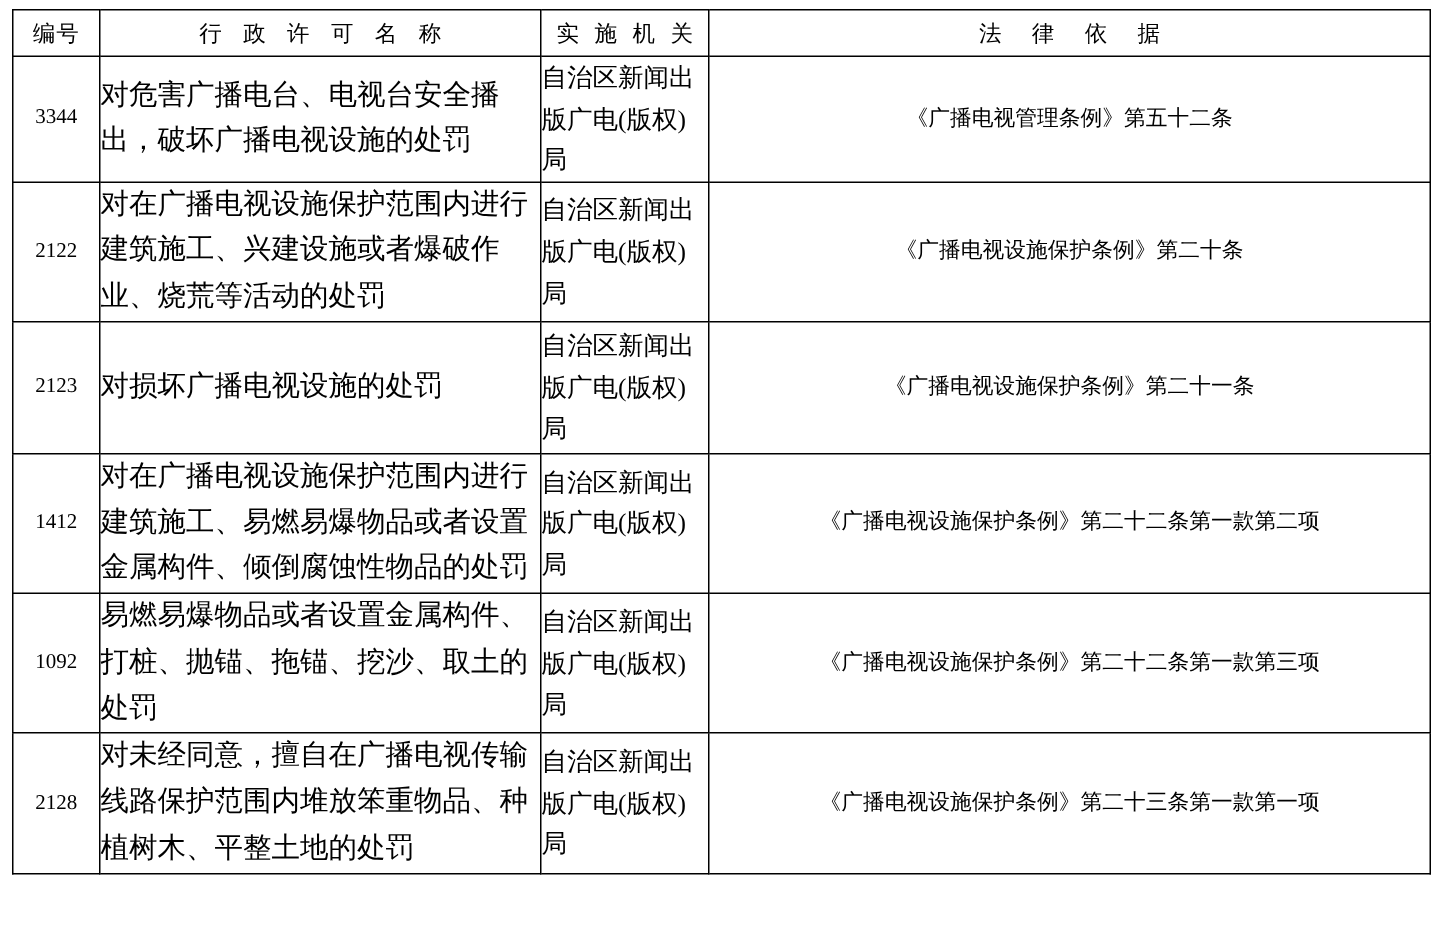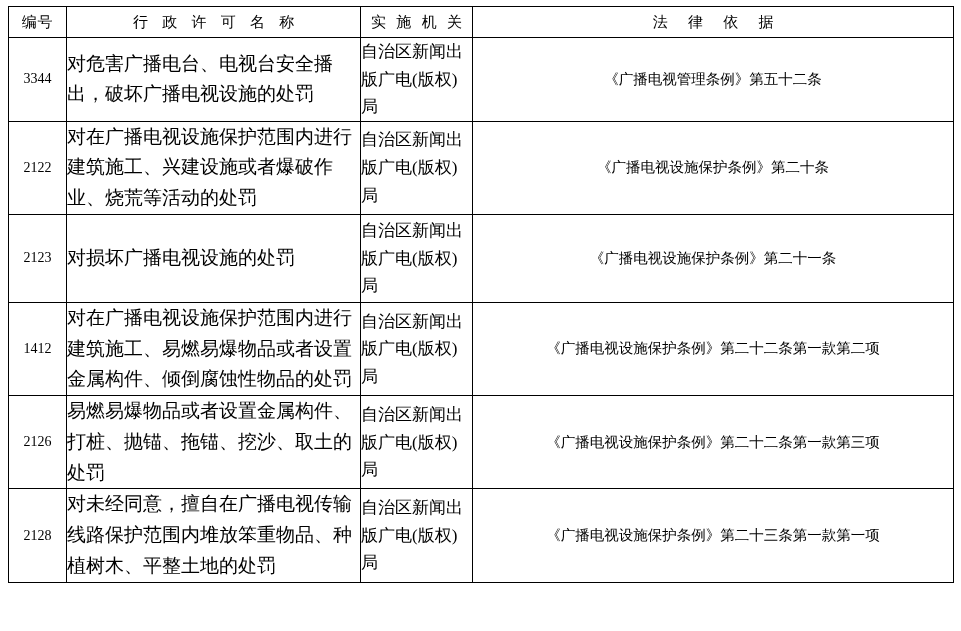--- a/index.html
+++ b/index.html
@@ -127,21 +127,21 @@
         <td class="cell-org">自治区新闻出版广电(版权)局</td>
         <td class="cell-law">《广播电视设施保护条例》第二十一条</td>
       </tr>
       <tr class="row-h-80">
         <td class="cell-id">1412</td>
         <td class="cell-name">对在广播电视设施保护范围内进行建筑施工、易燃易爆物品或者设置金属构件、倾倒腐蚀性物品的处罚</td>
         <td class="cell-org">自治区新闻出版广电(版权)局</td>
         <td class="cell-law">《广播电视设施保护条例》第二十二条第一款第二项</td>
       </tr>
       <tr class="row-h-72">
-        <td class="cell-id">2126</td>
+        <td class="cell-id">1092</td>
         <td class="cell-name">易燃易爆物品或者设置金属构件、打桩、抛锚、拖锚、挖沙、取土的处罚</td>
         <td class="cell-org">自治区新闻出版广电(版权)局</td>
         <td class="cell-law">《广播电视设施保护条例》第二十二条第一款第三项</td>
       </tr>
       <tr class="row-h-88">
         <td class="cell-id">2128</td>
         <td class="cell-name">对未经同意，擅自在广播电视传输线路保护范围内堆放笨重物品、种植树木、平整土地的处罚</td>
         <td class="cell-org">自治区新闻出版广电(版权)局</td>
         <td class="cell-law">《广播电视设施保护条例》第二十三条第一款第一项</td>
       </tr>

